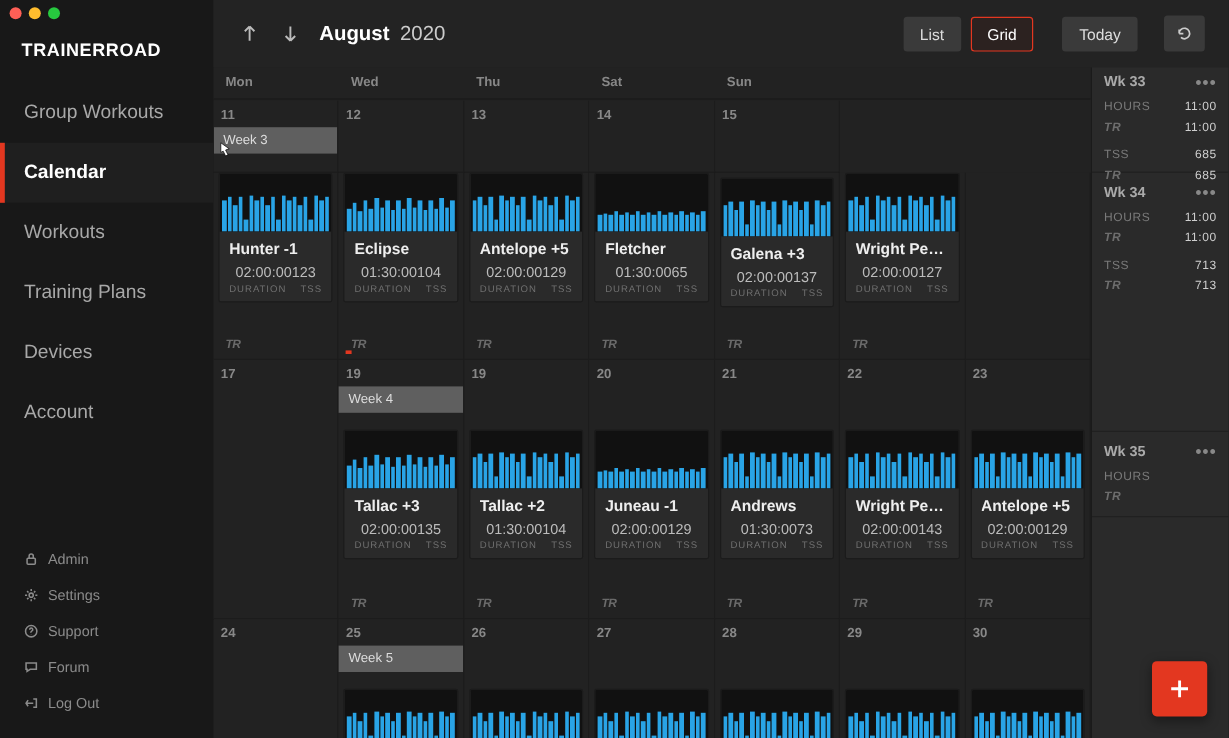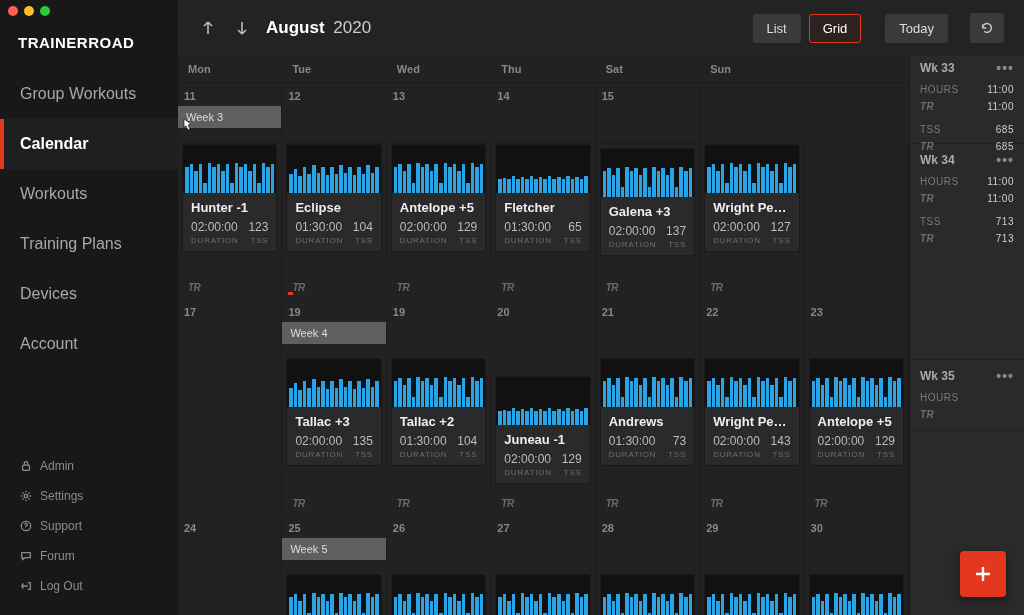--- a/index.html
+++ b/index.html
@@ -46,21 +46,21 @@
   .daynum { font-size:11px; color:#888; font-weight:600; }
   .week-pill { position:absolute; top:22px; left:0; right:0; background:#5f5f5f; color:#ddd; font-size:11px; padding:5px 8px;}
   .cell .underline-red{ position:absolute; left:6px; bottom:4px; width:5px; height:3px; background:#e33720;}
 
   .card { position:absolute; left:4px; right:4px; top:50px; background:#2a2a2a; border-radius:2px; overflow:hidden; border:1px solid #1b1b1b;}
   .card .chart { height:48px; background:#111; position:relative; overflow:hidden;}
   .chart .bars { position:absolute; left:0; right:0; bottom:0; display:flex; align-items:flex-end; height:100%; gap:1px; padding:0 2px;}
   .chart .bars span { flex:1; background:#29a4e6;}
   .card .body { padding:7px 8px 6px; }
   .wname { font-size:13px; font-weight:700; color:#eee; white-space:nowrap; overflow:hidden; text-overflow:ellipsis; }
-  .stats { display:flex; justify-content:space-between; margin-top:5px; font-size:12px; color:#bcbcbc;}
+  .stats { display:flex; justify-content:center; margin-top:5px; font-size:12px; color:#bcbcbc;}
   .labels { display:flex; justify-content:space-between; margin-top:2px; font-size:8px; letter-spacing:.8px; color:#6f6f6f;}
   .tr-badge { margin:8px 0 2px 4px; font-size:10px; font-weight:800; font-style:italic; color:#6a6a6a; letter-spacing:-.5px;}
 
   
   .summary { width:115px; flex:none; background:#2a2a2a; border-left:1px solid #1a1a1a;}
   .sum-block { border-bottom:1px solid #202020; padding:8px 10px 10px; position:relative;}
   .sum-block.first { height:88px; padding-top:4px;}
   .sum-block.mid { height:216px; }
   .sum-head { display:flex; justify-content:space-between; align-items:center; color:#aaa; font-size:12px; font-weight:600; margin-bottom:8px;}
   .dots3 { color:#888; font-size:14px; letter-spacing:1px; cursor:pointer;}
@@ -158,21 +158,20 @@
         <svg width="14" height="14" viewBox="0 0 16 16">
             <path d="M3 8a5 5 0 1 1 1.7 3.7 M3 8 V4 M3 8 H7" stroke="#ccc" stroke-width="1.6" fill="none"></path>
           </svg>
       </div>
     </div>
 
     <div class="content">
       <div class="grid-wrap">
         <div class="dow-row" id="dow">
             <div class="dow">Mon</div>
-            <div class="dow">Tue</div>
             <div class="dow">Wed</div>
             <div class="dow">Thu</div>
             <div class="dow">Sat</div>
             <div class="dow">Sun</div>
           </div>
         <div class="rows" id="rows">
             <div class="cal-row top">
               <div class="cell">
                 <div class="daynum">11</div>
                 <div class="week-pill">Week 3</div>
@@ -516,21 +515,21 @@
       <div class="labels">
                       <span>DURATION</span>
                       <span>TSS</span>
                     </div>
     </div>
   </div>
                 <div class="tr-badge" style="position:absolute;bottom:4px;left:6px;">TR</div>
               </div>
               <div class="cell">
                 <div class="daynum">20</div>
-                <div class="card" style="top: 76px;">
+                <div class="card" style="top: 58px;">
     <div class="chart">
                     <div class="bars">
                       <span style="height:30%"></span>
                       <span style="height:32%"></span>
                       <span style="height:30%"></span>
                       <span style="height:35%"></span>
                       <span style="height:30%"></span>
                       <span style="height:34%"></span>
                       <span style="height:30%"></span>
                       <span style="height:36%"></span>

